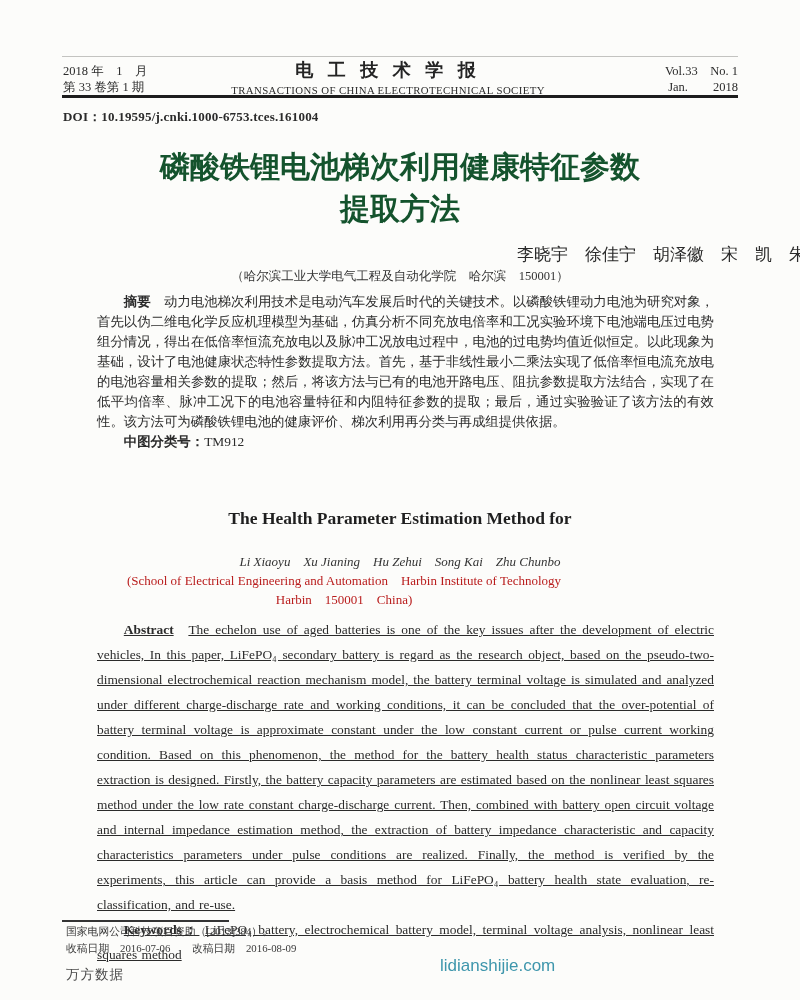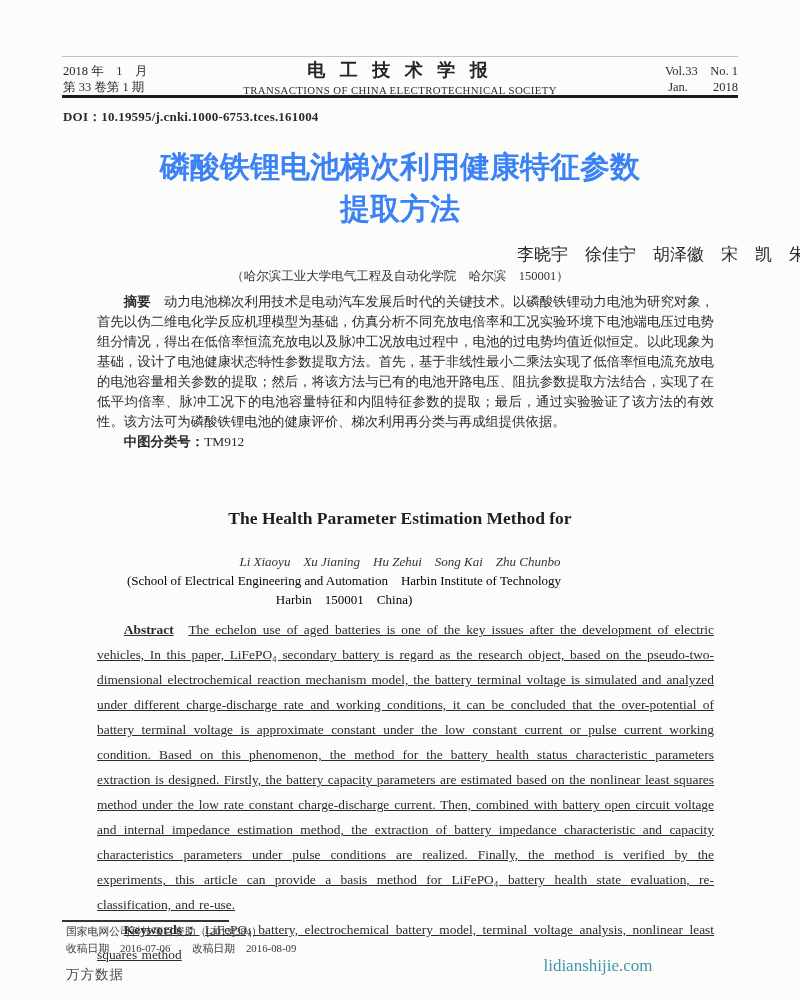--- a/index.html
+++ b/index.html
@@ -8,55 +8,55 @@
     background:#fcfcfa;
     font-family:"Liberation Serif","DejaVu Serif",serif;
     color:#2b2b2b;
     -webkit-font-smoothing:antialiased;
   }
   .abs{position:absolute;}
   
   .rule-thin{top:56px;left:62px;width:676px;height:1px;background:#c3c3c0;}
   .rule-thick{top:95px;left:62px;width:676px;height:3px;background:#1d1d1d;}
   .hdr-left{top:63px;left:63px;font-size:12.5px;line-height:16px;white-space:pre;}
-  .hdr-center{top:58px;left:200px;width:400px;text-align:center;}
+  .hdr-center{top:58px;left:188px;width:400px;text-align:center;}
   .hdr-center .cn{font-size:18px;letter-spacing:5px;font-weight:600;color:#242424;}
   .hdr-center .en{font-size:10.8px;letter-spacing:.4px;margin-top:2px;color:#2e2e2e;}
   .hdr-right{top:63px;left:538px;width:200px;text-align:right;font-size:12.5px;line-height:16px;white-space:pre;}
   
   .doi{top:108px;left:63px;font-size:13px;font-weight:bold;letter-spacing:.2px;}
   
   .cn-title{top:146px;left:0;width:800px;text-align:center;
     font-family:"Liberation Sans","DejaVu Sans",sans-serif;
-    font-weight:bold;font-size:30px;line-height:42px;color:#3b82f6;}
+    font-weight:bold;font-size:30px;line-height:42px;color:#14532d;}
   .cn-authors{top:243px;left:0;width:800px;text-align:right;font-size:17px;color:#2a2a2a;margin-left:40px;}
   .cn-affil{top:268px;left:0;width:800px;text-align:center;font-size:12.5px;color:#333;}
   
   .cn-abs-block{top:292px;left:97px;width:617px;font-size:13.4px;}
   .cn-abs-block p{margin:0;text-align:justify;line-height:20px;text-indent:2em;}
   .cn-abs-block .lbl{font-weight:bold;}
   .cn-abs-block .gap{margin-right:1em;}
   .cn-kw{margin-top:2px;}
   
   .en-title{top:505px;left:0;width:800px;text-align:center;font-weight:bold;
     font-size:17.5px;line-height:26px;color:#1f1f1f;}
   .en-authors{top:553px;left:0;width:800px;text-align:center;font-style:italic;font-size:13px;color:#333;}
-  .en-affil{top:571px;left:0;width:688px;text-align:center;font-size:13px;line-height:19px;color:#000000;}
+  .en-affil{top:571px;left:0;width:688px;text-align:center;font-size:13px;line-height:19px;color:#b91c1c;}
   
   .en-abs-block{top:617px;left:97px;width:617px;font-size:13.4px;}
   .en-abs-block p{margin:0;text-align:justify;line-height:25px;text-indent:2em;word-spacing:1px;text-decoration:underline;}
   .en-abs-block .lbl{font-weight:bold;margin-right:1.1em;}
   
   .foot-rule{top:920px;left:62px;width:167px;height:2px;background:#343434;}
   .foot-1{top:925px;left:66px;font-size:10.8px;color:#3a3a3a;}
   .foot-2{top:942px;left:66px;font-size:10.8px;color:#3a3a3a;}
   
   .wanfang{top:966px;left:66px;font-size:13.5px;color:#4a4a4a;letter-spacing:1px;}
-  .site{top:956px;left:440px;width:316px;text-align:center;
-    font-family:Liberation Serif, serif;
+  .site{top:956px;left:440px;width:316px;text-align:left;
+    font-family:Liberation Sans, sans-serif;
     font-size:17px;text-decoration:none;}
 </style>
 </head>
 <body>
 
 <div class="abs rule-thin"></div>
 
 <div class="abs hdr-left"><span>2018 年　1　月</span><br><span>第 33 卷第 1 期</span></div>
 
 <div class="abs hdr-center">

